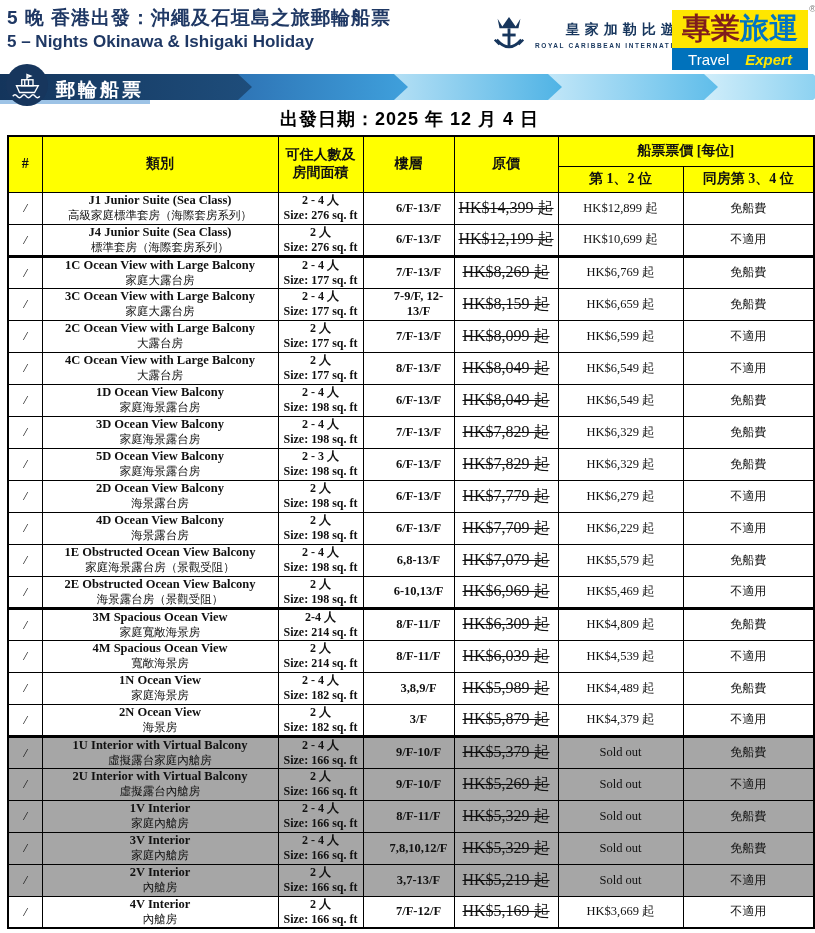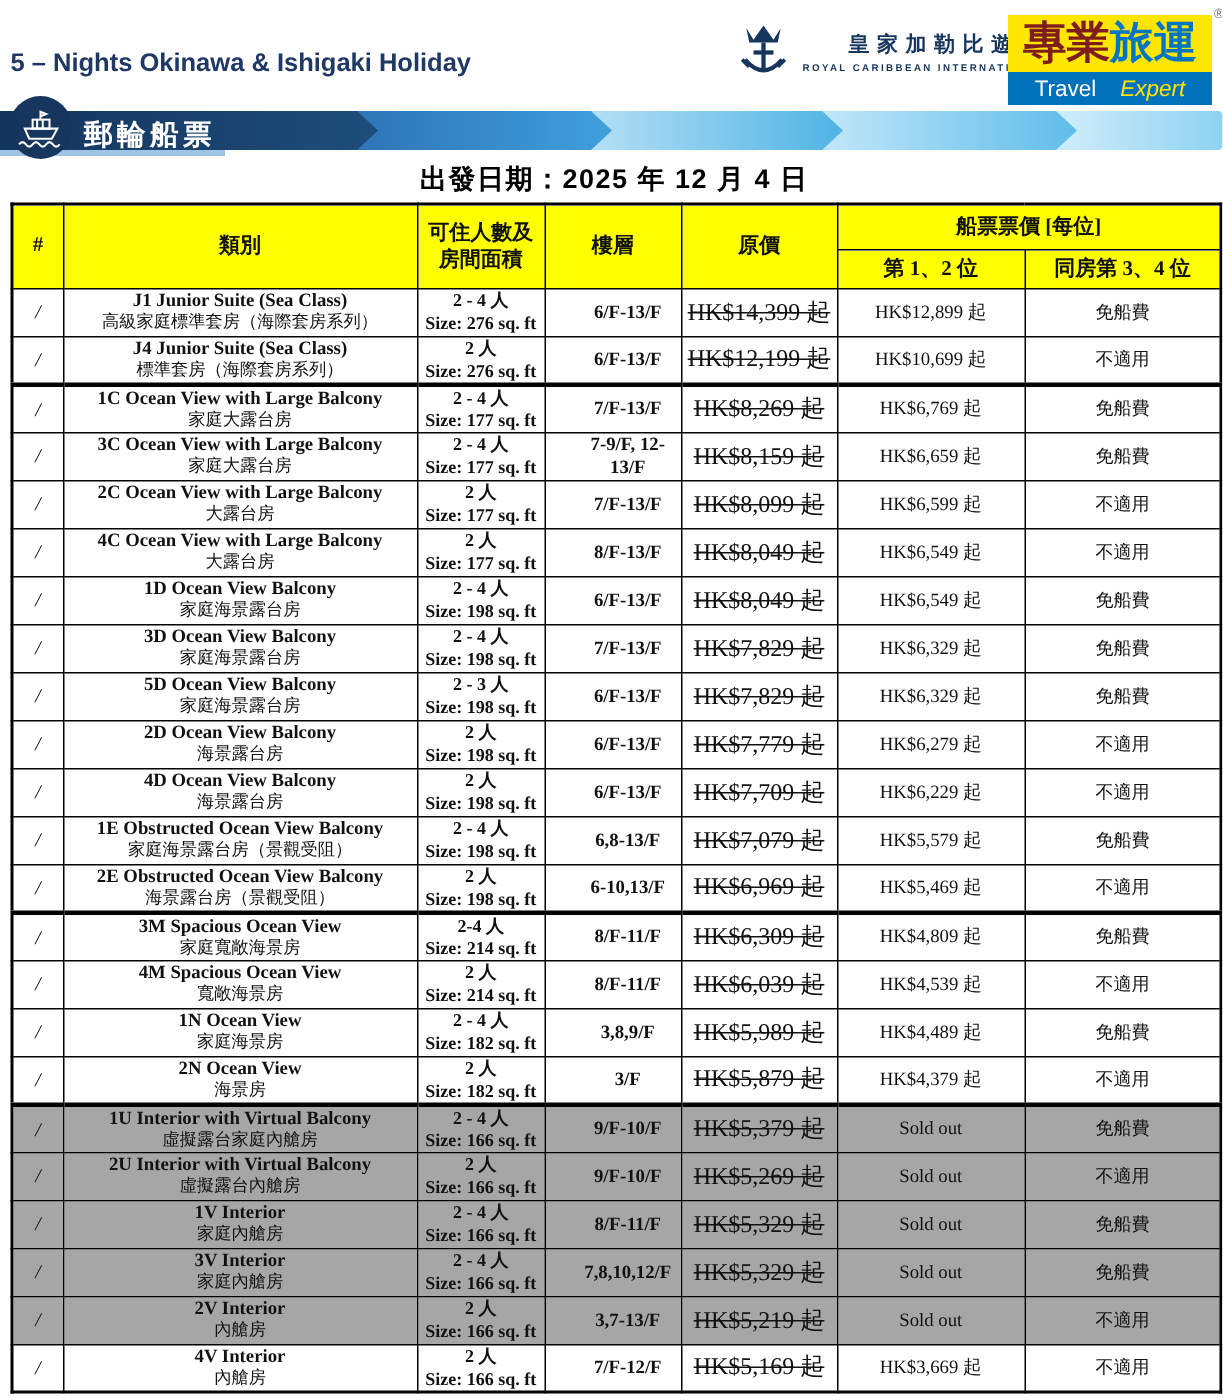--- a/index.html
+++ b/index.html
@@ -17,21 +17,21 @@
   .rc-zh { font-size:14px; font-weight:bold; color:#17365d; letter-spacing:5px; white-space:nowrap; }
   .rc-en { font-size:6.5px; font-weight:bold; color:#17365d; letter-spacing:1.6px; margin-top:3px; white-space:nowrap; }
 
   
   .te-logo { position:absolute; left:672px; top:10px; width:136px; }
   .te-yellow { background:#ffe600; height:38px; display:flex; align-items:center; justify-content:center; }
   .te-zh-red { color:#7f1d1d; font-size:29px; font-weight:bold; letter-spacing:0; }
   .te-zh-blue { color:#0075c2; font-size:29px; font-weight:bold; }
   .te-blue { background:#0072bc; height:22px; display:flex; align-items:center; justify-content:center; gap:16px; }
   .te-en-white { color:#ffffff; font-size:15px; }
-  .te-en-yellow { color:#ffe600; font-size:15px; font-weight:normal; font-style:italic; }
+  .te-en-yellow { color:#ffe600; font-size:15px; font-weight:bold; font-style:italic; }
   .te-reg { position:absolute; right:-8px; top:-6px; font-size:9px; color:#777; }
 
   
   .banner { position:absolute; left:0; top:64px; width:815px; height:42px; }
   .seg { position:absolute; top:10px; height:26px;
          clip-path:polygon(0 0, calc(100% - 14px) 0, 100% 50%, calc(100% - 14px) 100%, 0 100%); }
   .seg1 { left:0;   width:252px; z-index:5; background:linear-gradient(90deg,#14355c,#1e4d7b); }
   .seg2 { left:236px; width:172px; z-index:4; background:linear-gradient(90deg,#2e74b5,#3fa0dc); }
   .seg3 { left:392px; width:170px; z-index:3; background:linear-gradient(90deg,#b5e0f5,#4fb3e5); }
   .seg4 { left:546px; width:172px; z-index:2; background:linear-gradient(90deg,#c3e7f8,#5fbdea); }
@@ -64,20 +64,21 @@
   td.floor { font-weight:bold; font-size:12.5px;padding-left:20px; }
   td.orig span { font-weight:normal; font-size:16px; text-decoration:line-through; }
   td.p12 { font-size:12.5px; }
   td.p34 { font-size:12px; }
 </style>
 </head>
 <body>
 
 <div class="page">
 
+  <div class="title-zh">5 晚 香港出發：沖繩及石垣島之旅郵輪船票</div>
   <div class="title-en">5 – Nights Okinawa &amp; Ishigaki Holiday</div>
 
   <div class="rc-logo">
     <span class="rc-icon">
       <svg viewBox="0 0 40 40" width="38" height="38">
         <polygon points="8,3 13,11 20,1 27,11 32,3 30,13 10,13" fill="#17365d"></polygon>
         <line x1="20" y1="13" x2="20" y2="33" stroke="#17365d" stroke-width="3"></line>
         <line x1="13" y1="20" x2="27" y2="20" stroke="#17365d" stroke-width="3"></line>
         <path d="M7,25 Q20,40 33,25" fill="none" stroke="#17365d" stroke-width="3"></path>
         <path d="M5,25 L10,30 M35,25 L30,30" stroke="#17365d" stroke-width="2.5"></path>

